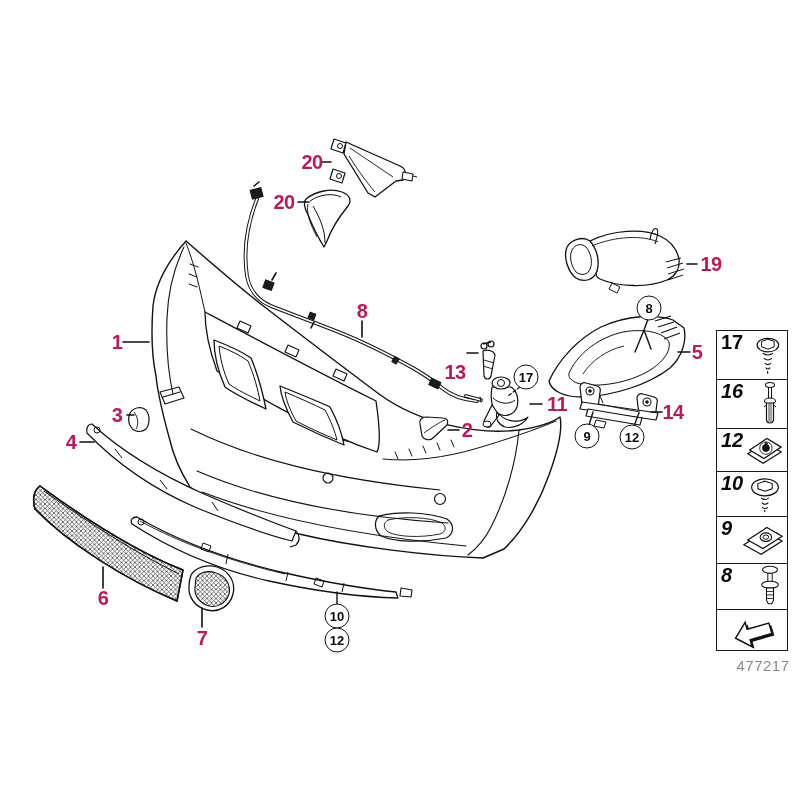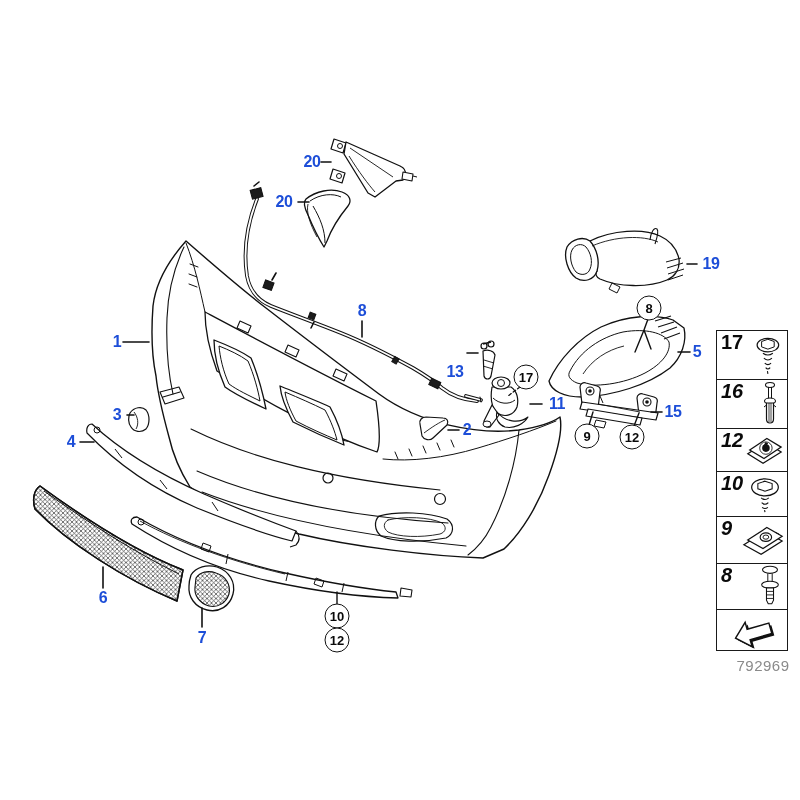--- a/index.html
+++ b/index.html
@@ -1,20 +1,20 @@
 <!DOCTYPE html>
 <html><head>
 <meta charset="utf-8">
 <style>
   html,body{margin:0;padding:0;background:#fff;}
   #stage{position:relative;width:800px;height:800px;background:#fff;overflow:hidden;
          font-family:"Liberation Sans",sans-serif;}
   #art{position:absolute;left:0;top:0;}
-  .lbl{position:absolute;transform:translate(-50%,-50%);font-weight:bold;font-size:16px;
-       color:#1d4ed8;letter-spacing:-0.5px;white-space:nowrap;}
+  .lbl{position:absolute;transform:translate(-50%,-50%);font-weight:bold;font-size:20px;
+       color:#be185d;letter-spacing:-0.5px;white-space:nowrap;}
   .circ{position:absolute;width:23px;height:23px;transform:translate(-50%,-50%);
         border:1.8px solid #111;border-radius:50%;background:#fff;display:flex;
         align-items:center;justify-content:center;font-weight:bold;font-size:13px;color:#0a0a0a;}
   .legend{position:absolute;left:716px;top:330px;width:72px;height:321px;
           border:1.6px solid #1a1a1a;background:#fff;box-sizing:border-box;}
   .lrow{position:absolute;left:0;width:100%;box-sizing:border-box;}
   .lrow + .lrow{border-top:1.4px solid #1a1a1a;font-style:italic;}
   .lnum{position:absolute;left:4px;top:0px;font-weight:bold;font-size:20px;color:#0a0a0a;}
   .licon{position:absolute;right:2px;top:50%;transform:translateY(-50%);}
   .fignum{position:absolute;left:763px;top:665px;transform:translate(-50%,-50%);
@@ -205,21 +205,21 @@
 
 <div class="lbl" style="left:117px;top:342px">1</div>
 <div class="lbl" style="left:467px;top:430px">2</div>
 <div class="lbl" style="left:117px;top:415px">3</div>
 <div class="lbl" style="left:71px;top:442px">4</div>
 <div class="lbl" style="left:697px;top:352px">5</div>
 <div class="lbl" style="left:103px;top:598px">6</div>
 <div class="lbl" style="left:202px;top:638px">7</div>
 <div class="lbl" style="left:557px;top:404px">11</div>
 <div class="lbl" style="left:455px;top:372px">13</div>
-<div class="lbl" style="left:673px;top:412px">15</div>
+<div class="lbl" style="left:673px;top:412px">14</div>
 <div class="lbl" style="left:362px;top:311px">8</div>
 <div class="lbl" style="left:711px;top:264px">19</div>
 <div class="lbl" style="left:284px;top:202px">20</div>
 <div class="lbl" style="left:312px;top:162px">20</div>
 
 <div class="circ" style="left:649px;top:308px">8</div>
 <div class="circ" style="left:587px;top:436px">9</div>
 <div class="circ" style="left:337px;top:616px">10</div>
 <div class="circ" style="left:337px;top:640px">12</div>
 <div class="circ" style="left:632px;top:437px">12</div>
@@ -293,15 +293,15 @@
   <div class="lrow" style="top:278px;height:41px">
     <svg style="position:absolute;left:50%;top:50%;transform:translate(-50%,-50%)" width="52" height="38" viewBox="0 0 52 42">
       <g transform="rotate(-16 25 21)">
         <polygon points="6,25 21,11 21,19 46,19 46,31 21,31 21,39" fill="#111" transform="translate(2,3)"></polygon>
         <polygon points="6,25 21,11 21,19 46,19 46,31 21,31 21,39" fill="#fff" stroke="#111" stroke-width="1.6"></polygon>
       </g>
     </svg>
   </div>
 </div>
 
-<div class="fignum">792969</div>
+<div class="fignum">477217</div>
 
 </div>
 
 </body></html>

